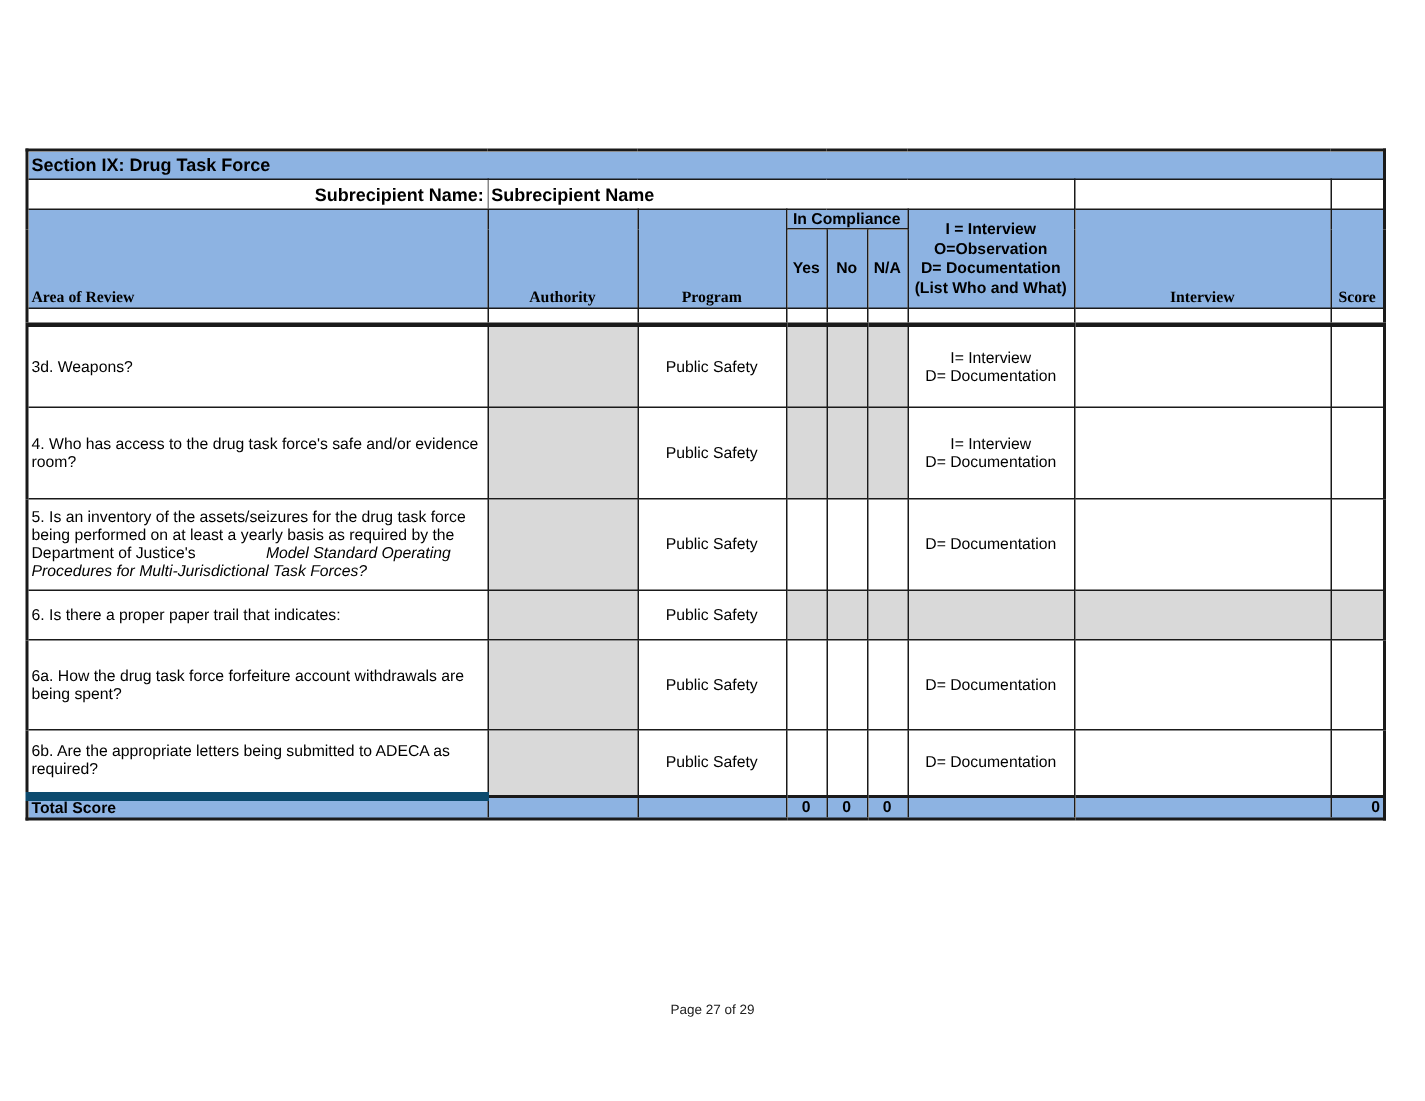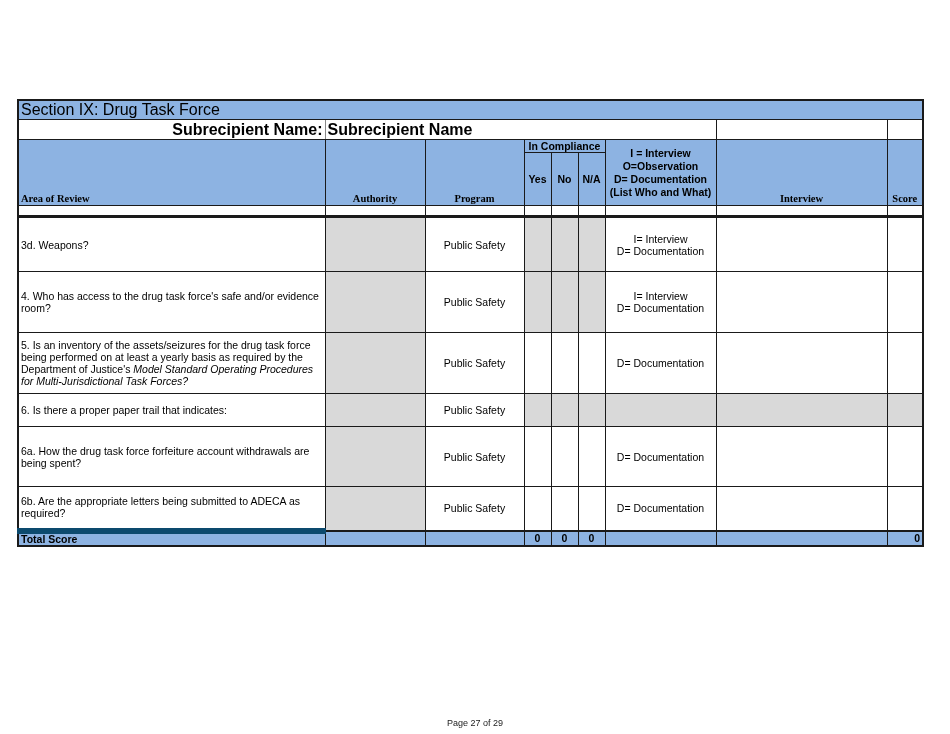--- a/index.html
+++ b/index.html
@@ -5,31 +5,31 @@
   html, body { margin:0; padding:0; background:#ffffff; }
   body { width:950px; height:734px; position:relative; overflow:hidden;
          font-family:"Liberation Sans", sans-serif; color:#000; }
   .sheet { position:absolute; left:17px; top:99px; width:905px; }
   table { border-collapse:collapse; table-layout:fixed; width:905px; }
   td { border:1px solid #1a1a1a; padding:0 2px; font-size:10.5px; vertical-align:middle; overflow:hidden; }
   .blue { background:#8db3e2; }
   .gray { background:#d9d9d9; }
   .c { text-align:center; }
   .r { text-align:right; }
-  .title td { height:18px; font-size:16px; font-weight:normal; border:2px solid #1a1a1a; border-bottom:1px solid #1a1a1a; }
-  .subrow td { height:19px; font-size:16px; font-weight:bold; }
+  .title td { height:18px; font-size:12px; font-weight:bold; border:2px solid #1a1a1a; border-bottom:1px solid #1a1a1a; }
+  .subrow td { height:19px; font-size:12px; font-weight:bold; }
   .hdr td { font-weight:bold; font-size:10.5px; }
   .hdr .bottom { vertical-align:bottom; padding-bottom:1px;font-family:Liberation Serif, serif; }
   .spacer td { height:9px; border-bottom:3px solid #1a1a1a; }
   .total td { height:11px; font-weight:bold; font-size:10.5px; line-height:11px; border-bottom:2px solid #1a1a1a; }
   .outer { border-left:2px solid #1a1a1a !important; }
   .outerR { border-right:2px solid #1a1a1a !important;margin-left:36px; }
   .gl { border-left:1px solid #888 !important; }
-  em { font-style:italic; }
-  .footer { position:absolute; top:718px; left:0; width:950px; text-align:center; font-size:9px; color:#222; }
+  em { font-style:italic;margin-left:44px; }
+  .footer { position:absolute; top:668px; left:0; width:950px; text-align:center; font-size:9px; color:#222; }
 </style>
 </head>
 <body>
 
 <div class="sheet">
 <table>
   <colgroup>
     <col style="width:307px">
         <col style="width:100px">
         <col style="width:99px">

